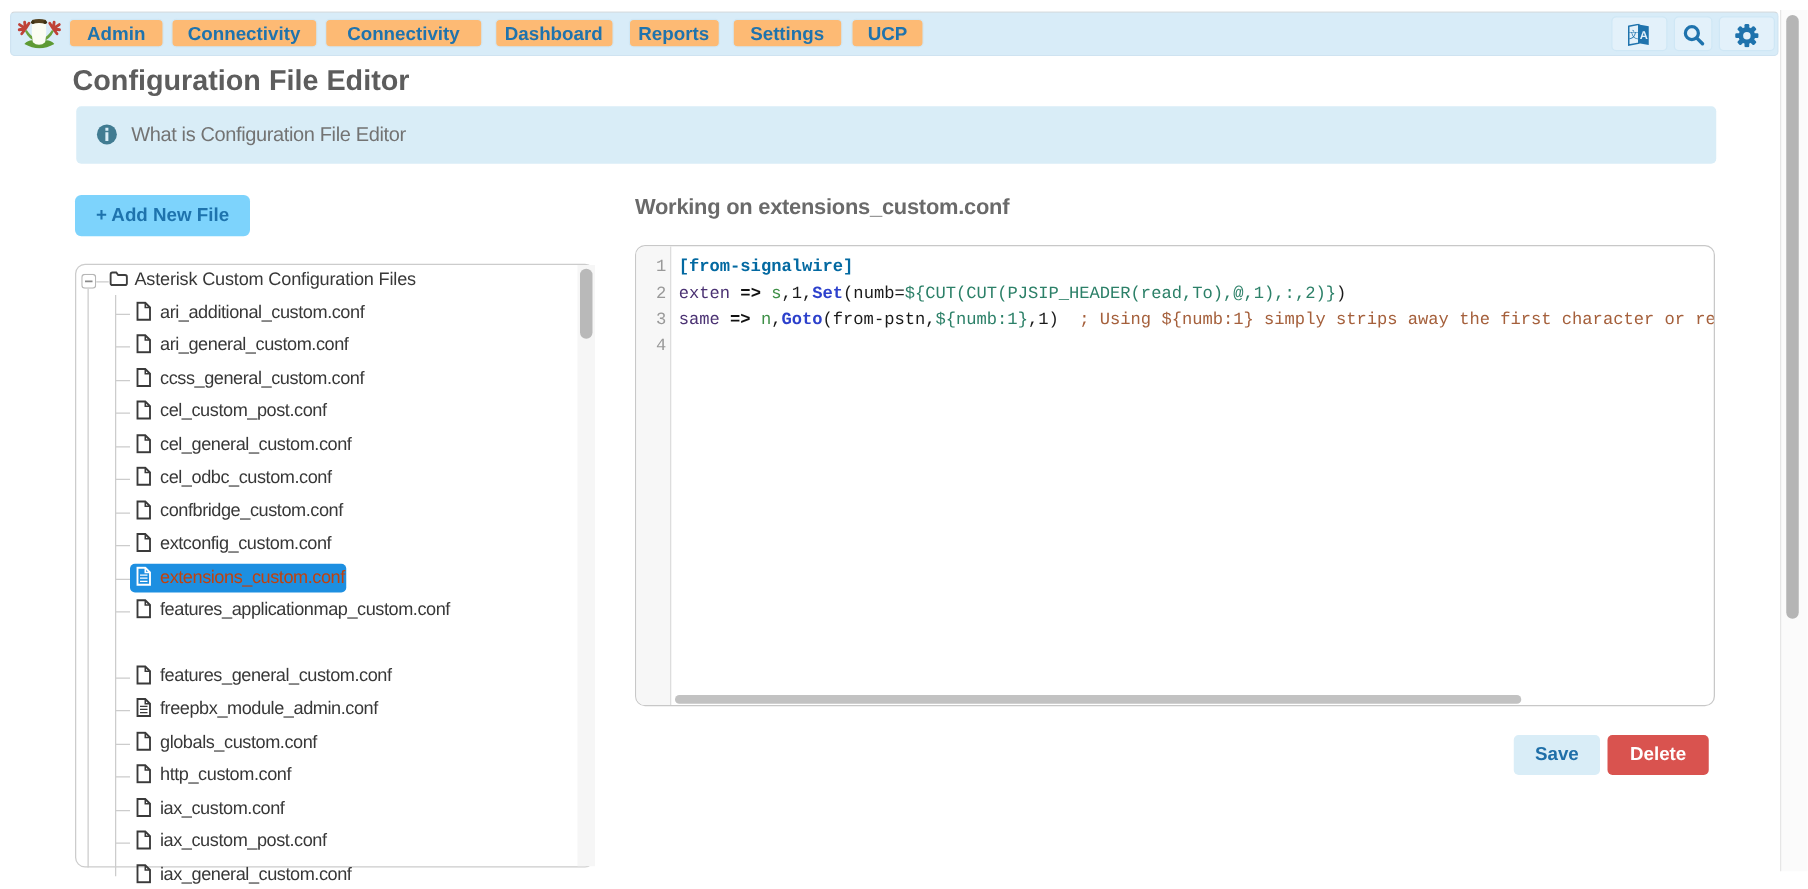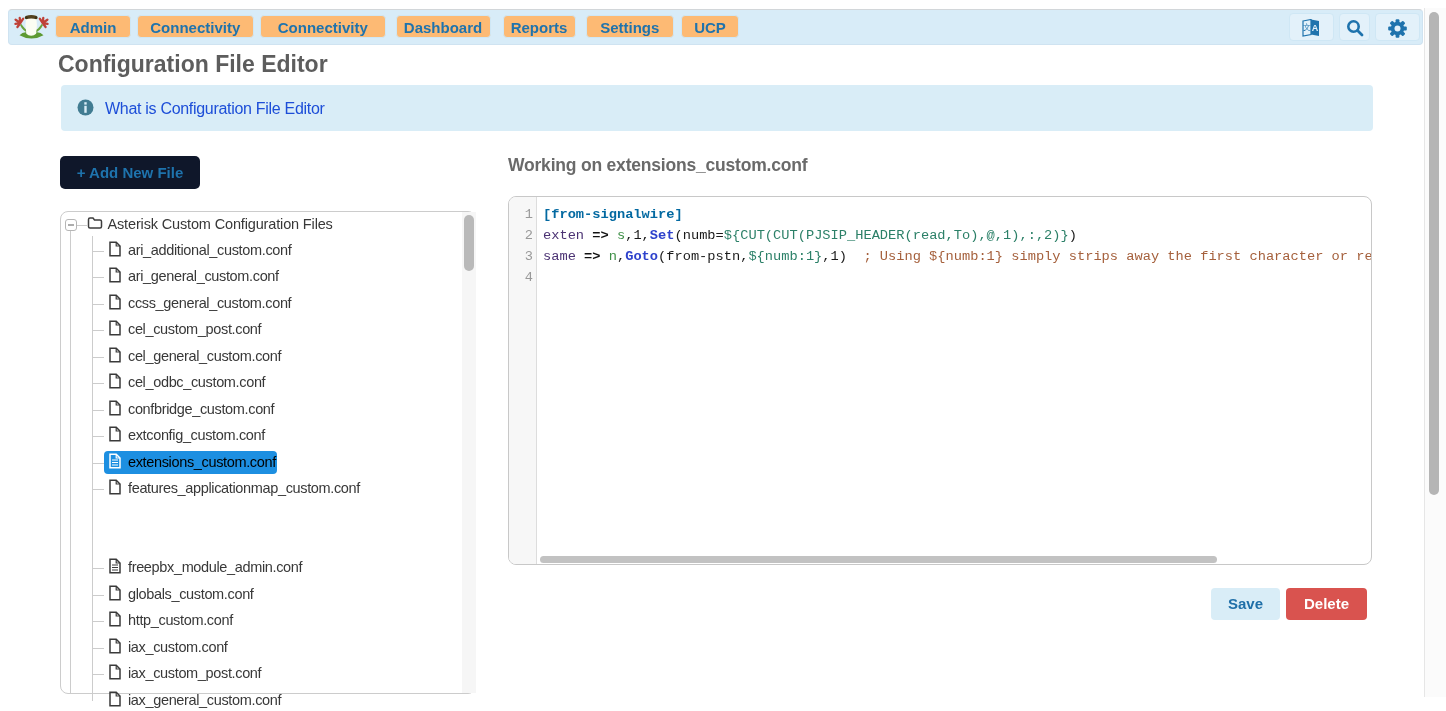--- a/index.html
+++ b/index.html
@@ -16,24 +16,24 @@
 .iconbtn { position:absolute; top:13px; height:28px; background:#e3f1fa;
   border:1px solid #cfe7f5; border-radius:4px; text-align:center; }
 .iconbtn svg { margin-top:5px; }
 
 
 #h1 { left:58px; top:50.5px; font-size:23px; font-weight:bold; color:#5d5d5d;
   letter-spacing:0px; }
 #alert { left:61px; top:85px; width:1312px; height:46px; background:#d9edf7;
   border-radius:4px; }
 #alert .txt { position:absolute; left:44px; top:15px; font-size:16px;
-  color:#1d4ed8; letter-spacing:-0.3px; }
-
-
-#addbtn { left:60px; top:156px; width:140px; height:33px; background:#0f172a;
+  color:#737373; letter-spacing:-0.3px; }
+
+
+#addbtn { left:60px; top:156px; width:140px; height:33px; background:#7dd3fc;
   border-radius:5px; color:#1e73ad; font-weight:bold; font-size:15px;
   line-height:33px; text-align:center; }
 
 
 #tree { left:60px; top:211px; width:416px; height:483px; background:#fff;
   border:1px solid #cccccc; border-radius:8px; overflow:hidden; }
 .guide { position:absolute; width:1px; background:#cccccc; }
 .dash { position:absolute; height:1px; background:#cccccc; }
 .trow { position:absolute; left:0; width:100%; height:26px; }
 .tlabel { position:absolute; left:68px; top:4px; font-size:14.5px; color:#383838;
@@ -223,29 +223,37 @@
     <div class="trow" style="top: 238.6px;">
       <div class="dash" style="left:32px;top:13px;width:12px;"></div>
       <div id="seln" style="width:173px;"></div>
       <svg class="ticon" width="14" height="16" viewBox="0 0 14 16">
         <path d="M2 1.2 l6.2 0 3.8 3.8 0 9.8 -10 0z" fill="none" stroke="#fff" stroke-width="1.5"></path>
         <path d="M8.2 1.2 l0 3.8 3.8 0" fill="none" stroke="#fff" stroke-width="1.2"></path>
         <line x1="4" y1="7" x2="10" y2="7" stroke="#fff" stroke-width="1"></line>
         <line x1="4" y1="9.5" x2="10" y2="9.5" stroke="#fff" stroke-width="1"></line>
         <line x1="4" y1="12" x2="10" y2="12" stroke="#fff" stroke-width="1"></line>
       </svg>
-      <div class="tlabel" style="color:#000000;">extensions_custom.conf</div>
+      <div class="tlabel" style="color:#c2410c;">extensions_custom.conf</div>
     </div>
     <div class="trow" style="top: 265.05px;">
       <div class="dash" style="left:32px;top:13px;width:12px;"></div>
       <svg class="ticon" width="14" height="16" viewBox="0 0 14 16">
         <path d="M2 1.2 l6.2 0 3.8 3.8 0 9.8 -10 0z" fill="none" stroke="#3a3a3a" stroke-width="1.5"></path>
         <path d="M8.2 1.2 l0 3.8 3.8 0" fill="none" stroke="#3a3a3a" stroke-width="1.2"></path>
       </svg>
       <div class="tlabel">features_applicationmap_custom.conf</div>
+    </div>
+    <div class="trow" style="top: 317.95px;">
+      <div class="dash" style="left:32px;top:13px;width:12px;"></div>
+      <svg class="ticon" width="14" height="16" viewBox="0 0 14 16">
+        <path d="M2 1.2 l6.2 0 3.8 3.8 0 9.8 -10 0z" fill="none" stroke="#3a3a3a" stroke-width="1.5"></path>
+        <path d="M8.2 1.2 l0 3.8 3.8 0" fill="none" stroke="#3a3a3a" stroke-width="1.2"></path>
+      </svg>
+      <div class="tlabel">features_general_custom.conf</div>
     </div>
     <div class="trow" style="top: 370.85px;">
       <div class="dash" style="left:32px;top:13px;width:12px;"></div>
       <svg class="ticon" width="14" height="16" viewBox="0 0 14 16">
         <path d="M2 1.2 l6.2 0 3.8 3.8 0 9.8 -10 0z" fill="none" stroke="#3a3a3a" stroke-width="1.5"></path>
         <path d="M8.2 1.2 l0 3.8 3.8 0" fill="none" stroke="#3a3a3a" stroke-width="1.2"></path>
       </svg>
       <div class="tlabel">globals_custom.conf</div>
     </div>
     <div class="trow" style="top: 344.4px;">

